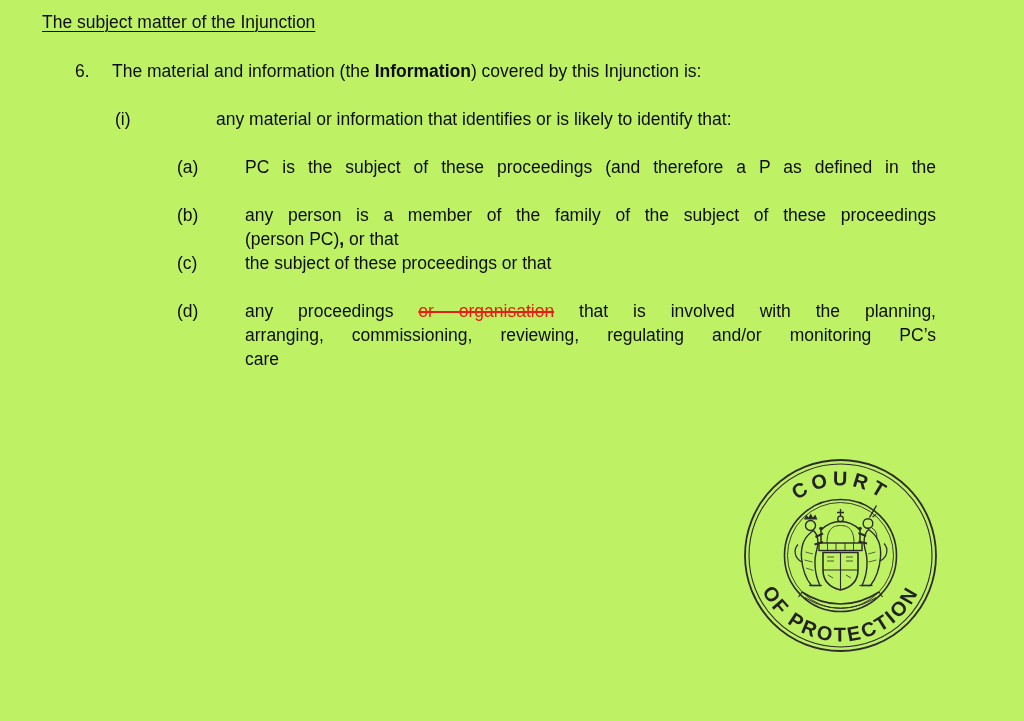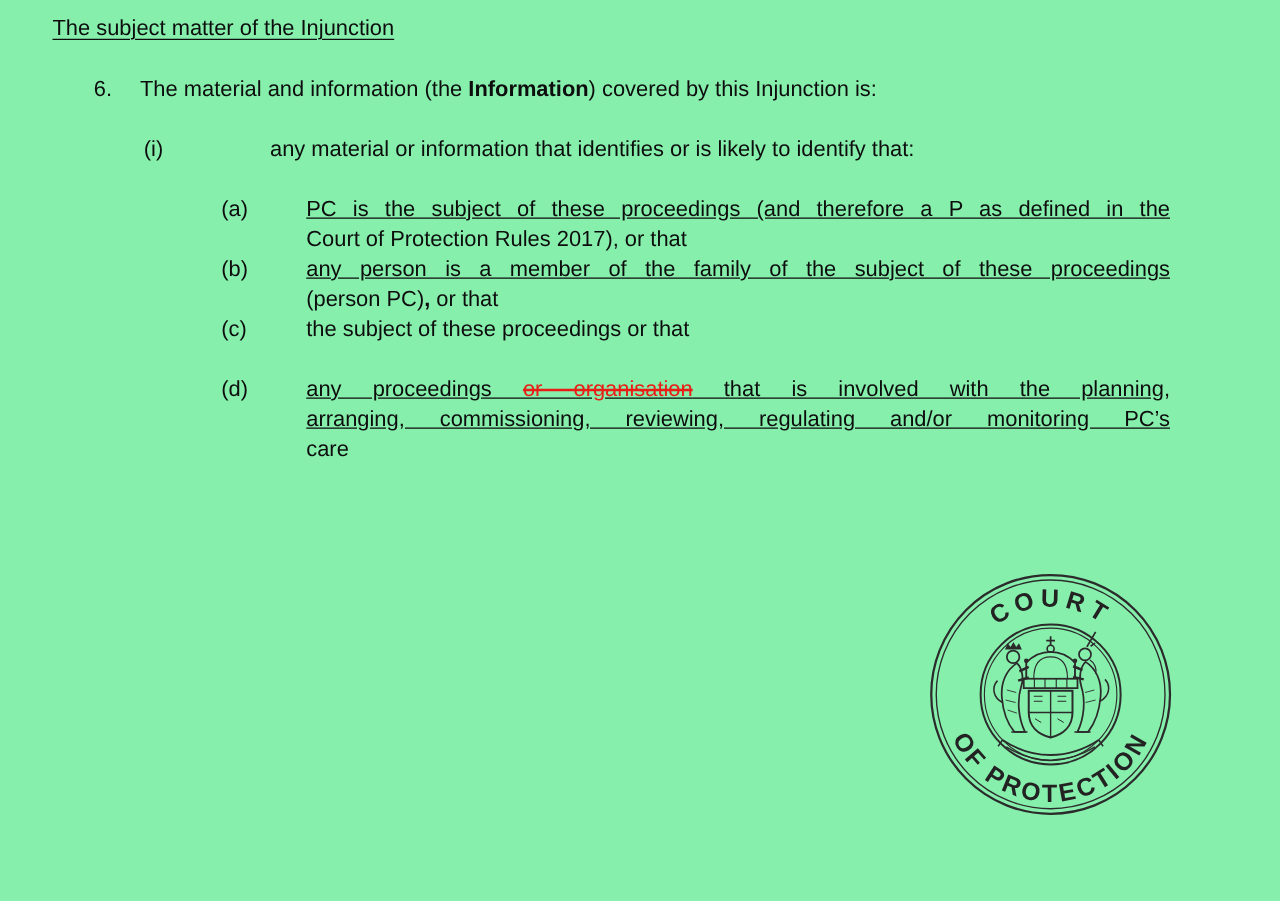--- a/index.html
+++ b/index.html
@@ -1,20 +1,20 @@
 <!DOCTYPE html>
 <html style="--strike-red: #ea1c16; --seal-ink: #2b2b2b;"><head>
 <meta charset="utf-8">
 <style>
   html, body { margin: 0; padding: 0; background: #ffffff; }
   .page {
     position: relative;
     width: 1024px;
     height: 721px;
-    background: #86efac;
+    background: #bef264;
     overflow: hidden;
     font-family: "Liberation Sans", sans-serif;
     font-size: 17.5px;
     color: #0d0d0d;
   }
   .heading {
     position: absolute;
     left: 42px;
     top: 11px;
     line-height: 23px;
@@ -24,21 +24,21 @@
     white-space: nowrap;
   }
   .item { position: absolute; left: 0; top: 0; width: 1024px; }
   .lbl, .txt { position: absolute; top: 0; line-height: 24px; }
   .i6  { top: 59px; }  .i6 .lbl { left: 75px; }  .i6 .txt { left: 112px; white-space: nowrap; }
   .ii  { top: 107px; } .ii .lbl { left: 115px; } .ii .txt { left: 180px; white-space: nowrap; margin-left: 36px; }
   .sub .lbl { left: 177px; }
   .sub .txt { left: 245px; width: 691px; }
   .sa { top: 155px; } .sb { top: 203px; } .sc { top: 251px; } .sd { top: 299px; }
   .line { line-height: 24px; }
-  .jl { text-align: justify; text-align-last: justify; text-decoration: underline; }
+  .jl { text-align: justify; text-align-last: justify; }
   b { font-weight: bold; text-align: center; }
   .struck {
     color: var(--strike-red, #ea1c16);
     text-decoration: line-through;
     text-decoration-thickness: 1.8px;
   }
   .seal-wrap { position: absolute; left: 742px; top: 457px; width: 197px; height: 197px; }
   .seal circle, .seal path, .seal rect {
     stroke: var(--seal-ink, #2b2b2b);
     fill: none;
@@ -66,21 +66,20 @@
 
   <div class="item ii">
     <span class="lbl">(i)</span>
     <div class="txt">any material or information that identifies or is likely to identify that:</div>
   </div>
 
   <div class="item sub sa">
     <span class="lbl">(a)</span>
     <div class="txt">
       <div class="line jl">PC is the subject of these proceedings (and therefore a P as defined in the</div>
-      <div class="line">Court of Protection Rules 2017), or that</div>
     </div>
   </div>
 
   <div class="item sub sb">
     <span class="lbl">(b)</span>
     <div class="txt">
       <div class="line jl">any person is a member of the family of the subject of these proceedings</div>
       <div class="line"><span>(person PC)</span><b>,</b><span> or that</span></div>
     </div>
   </div>

